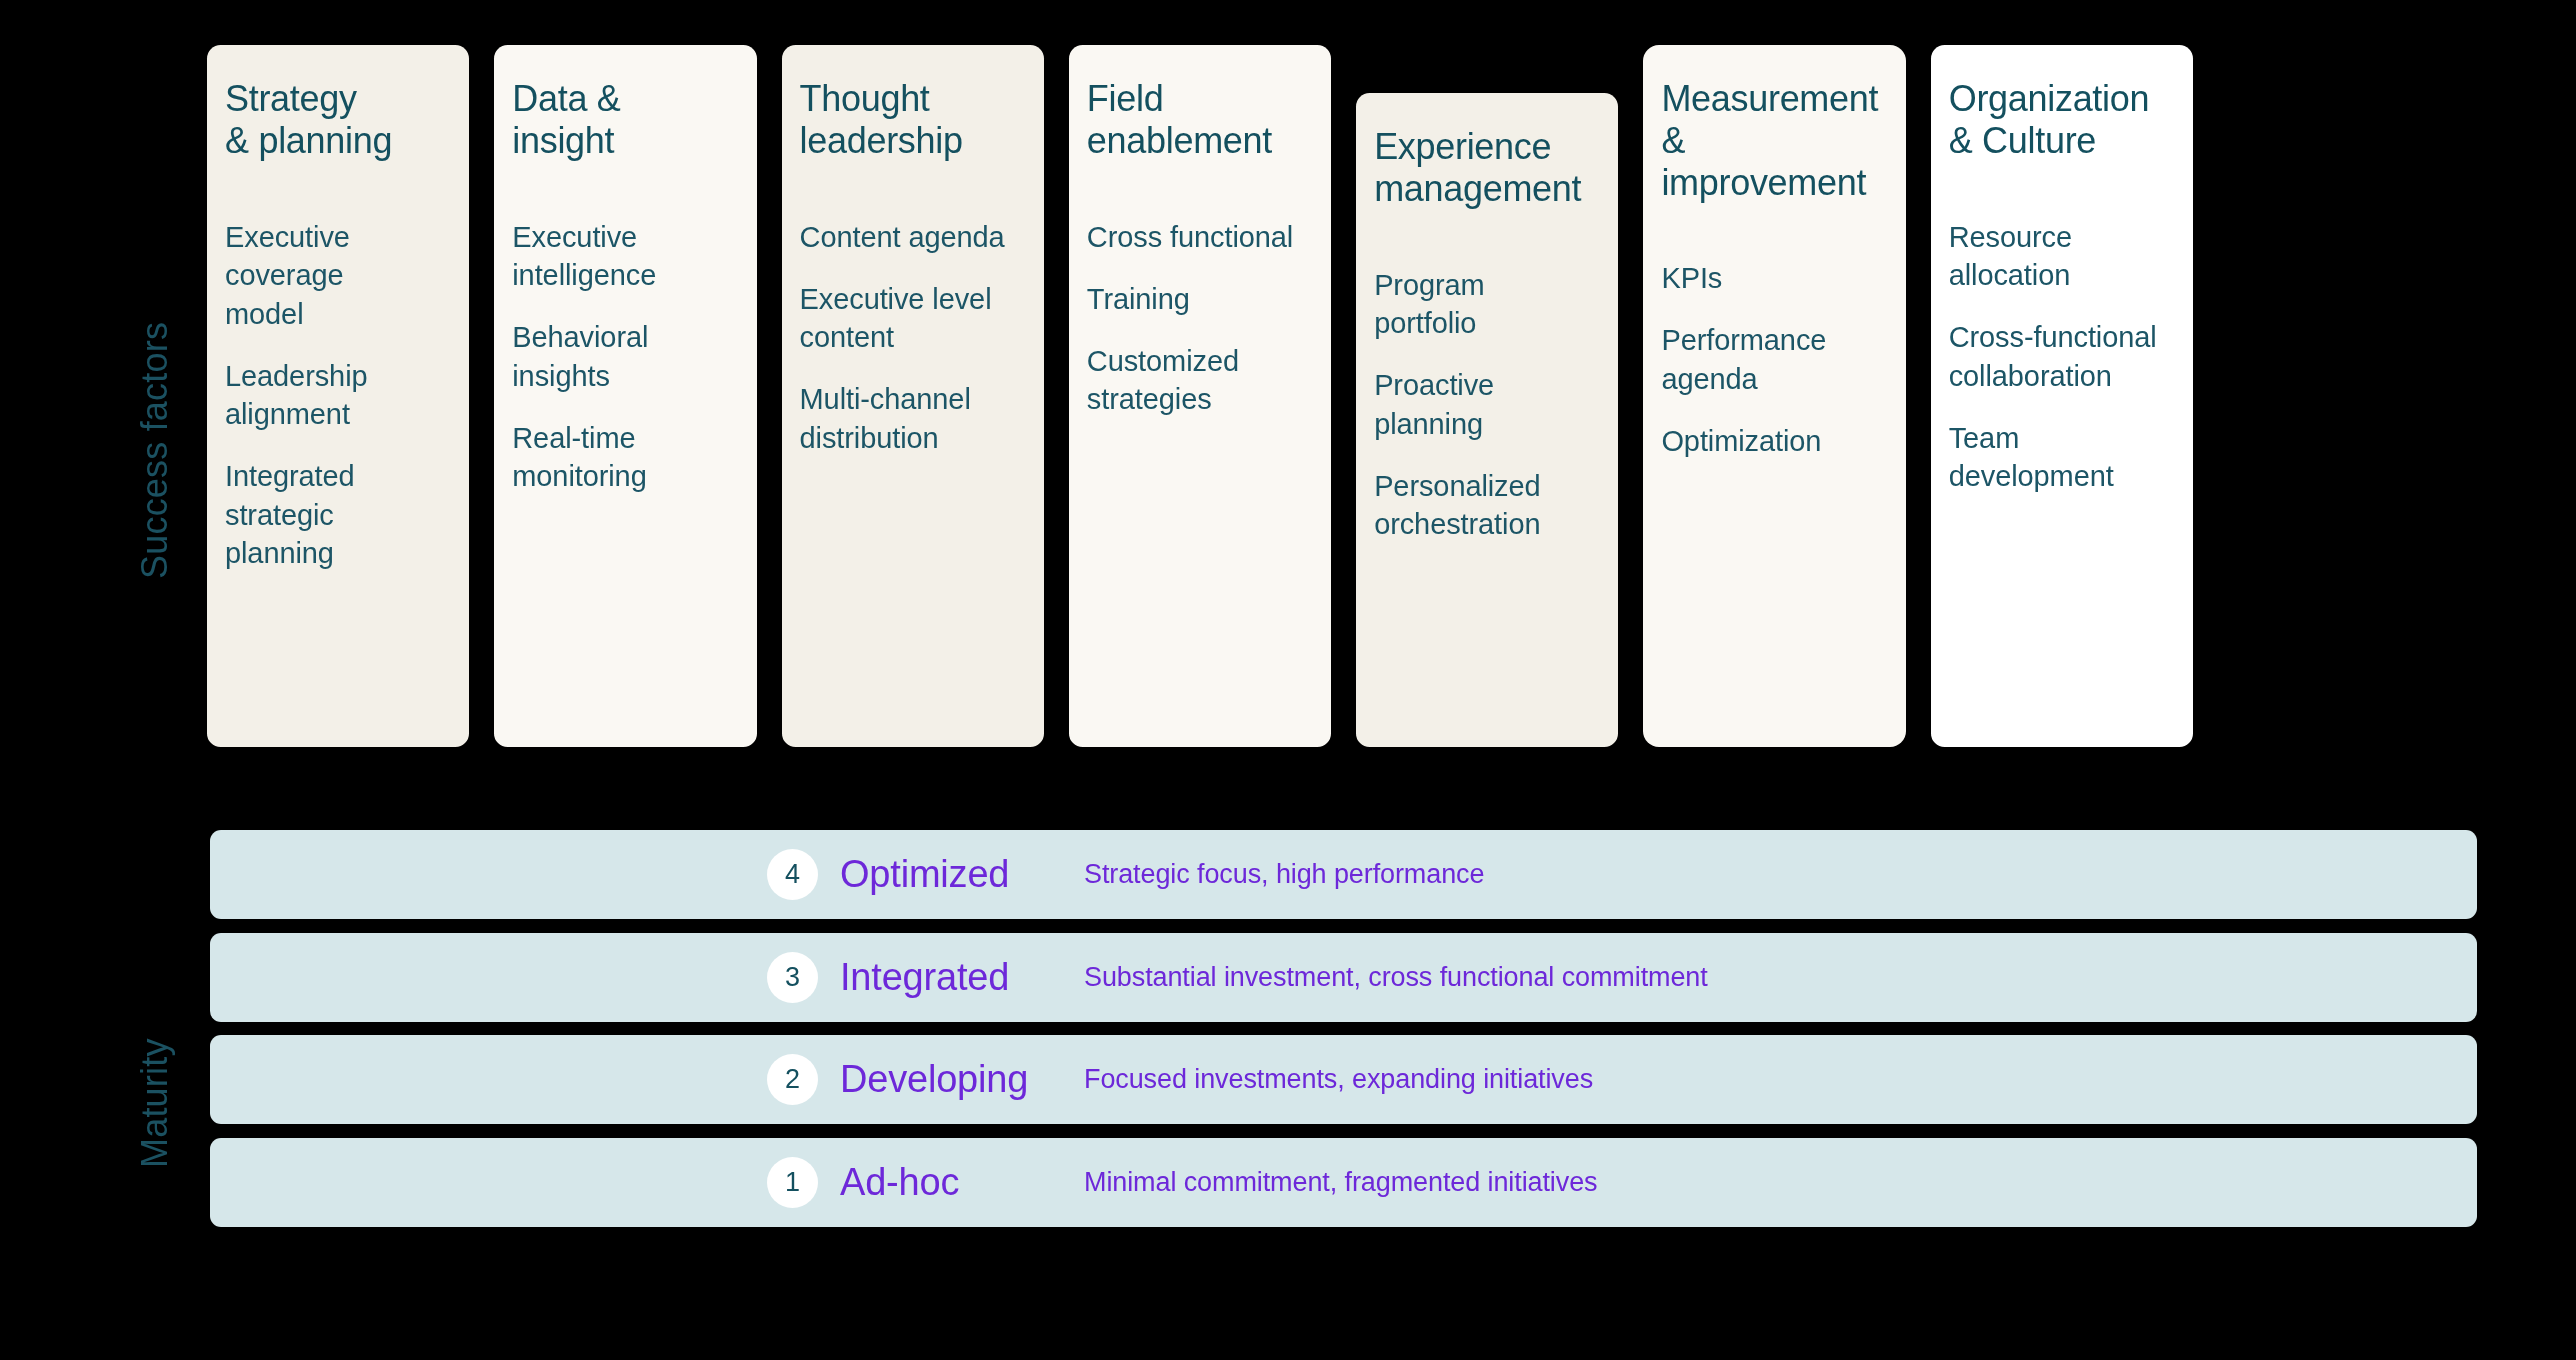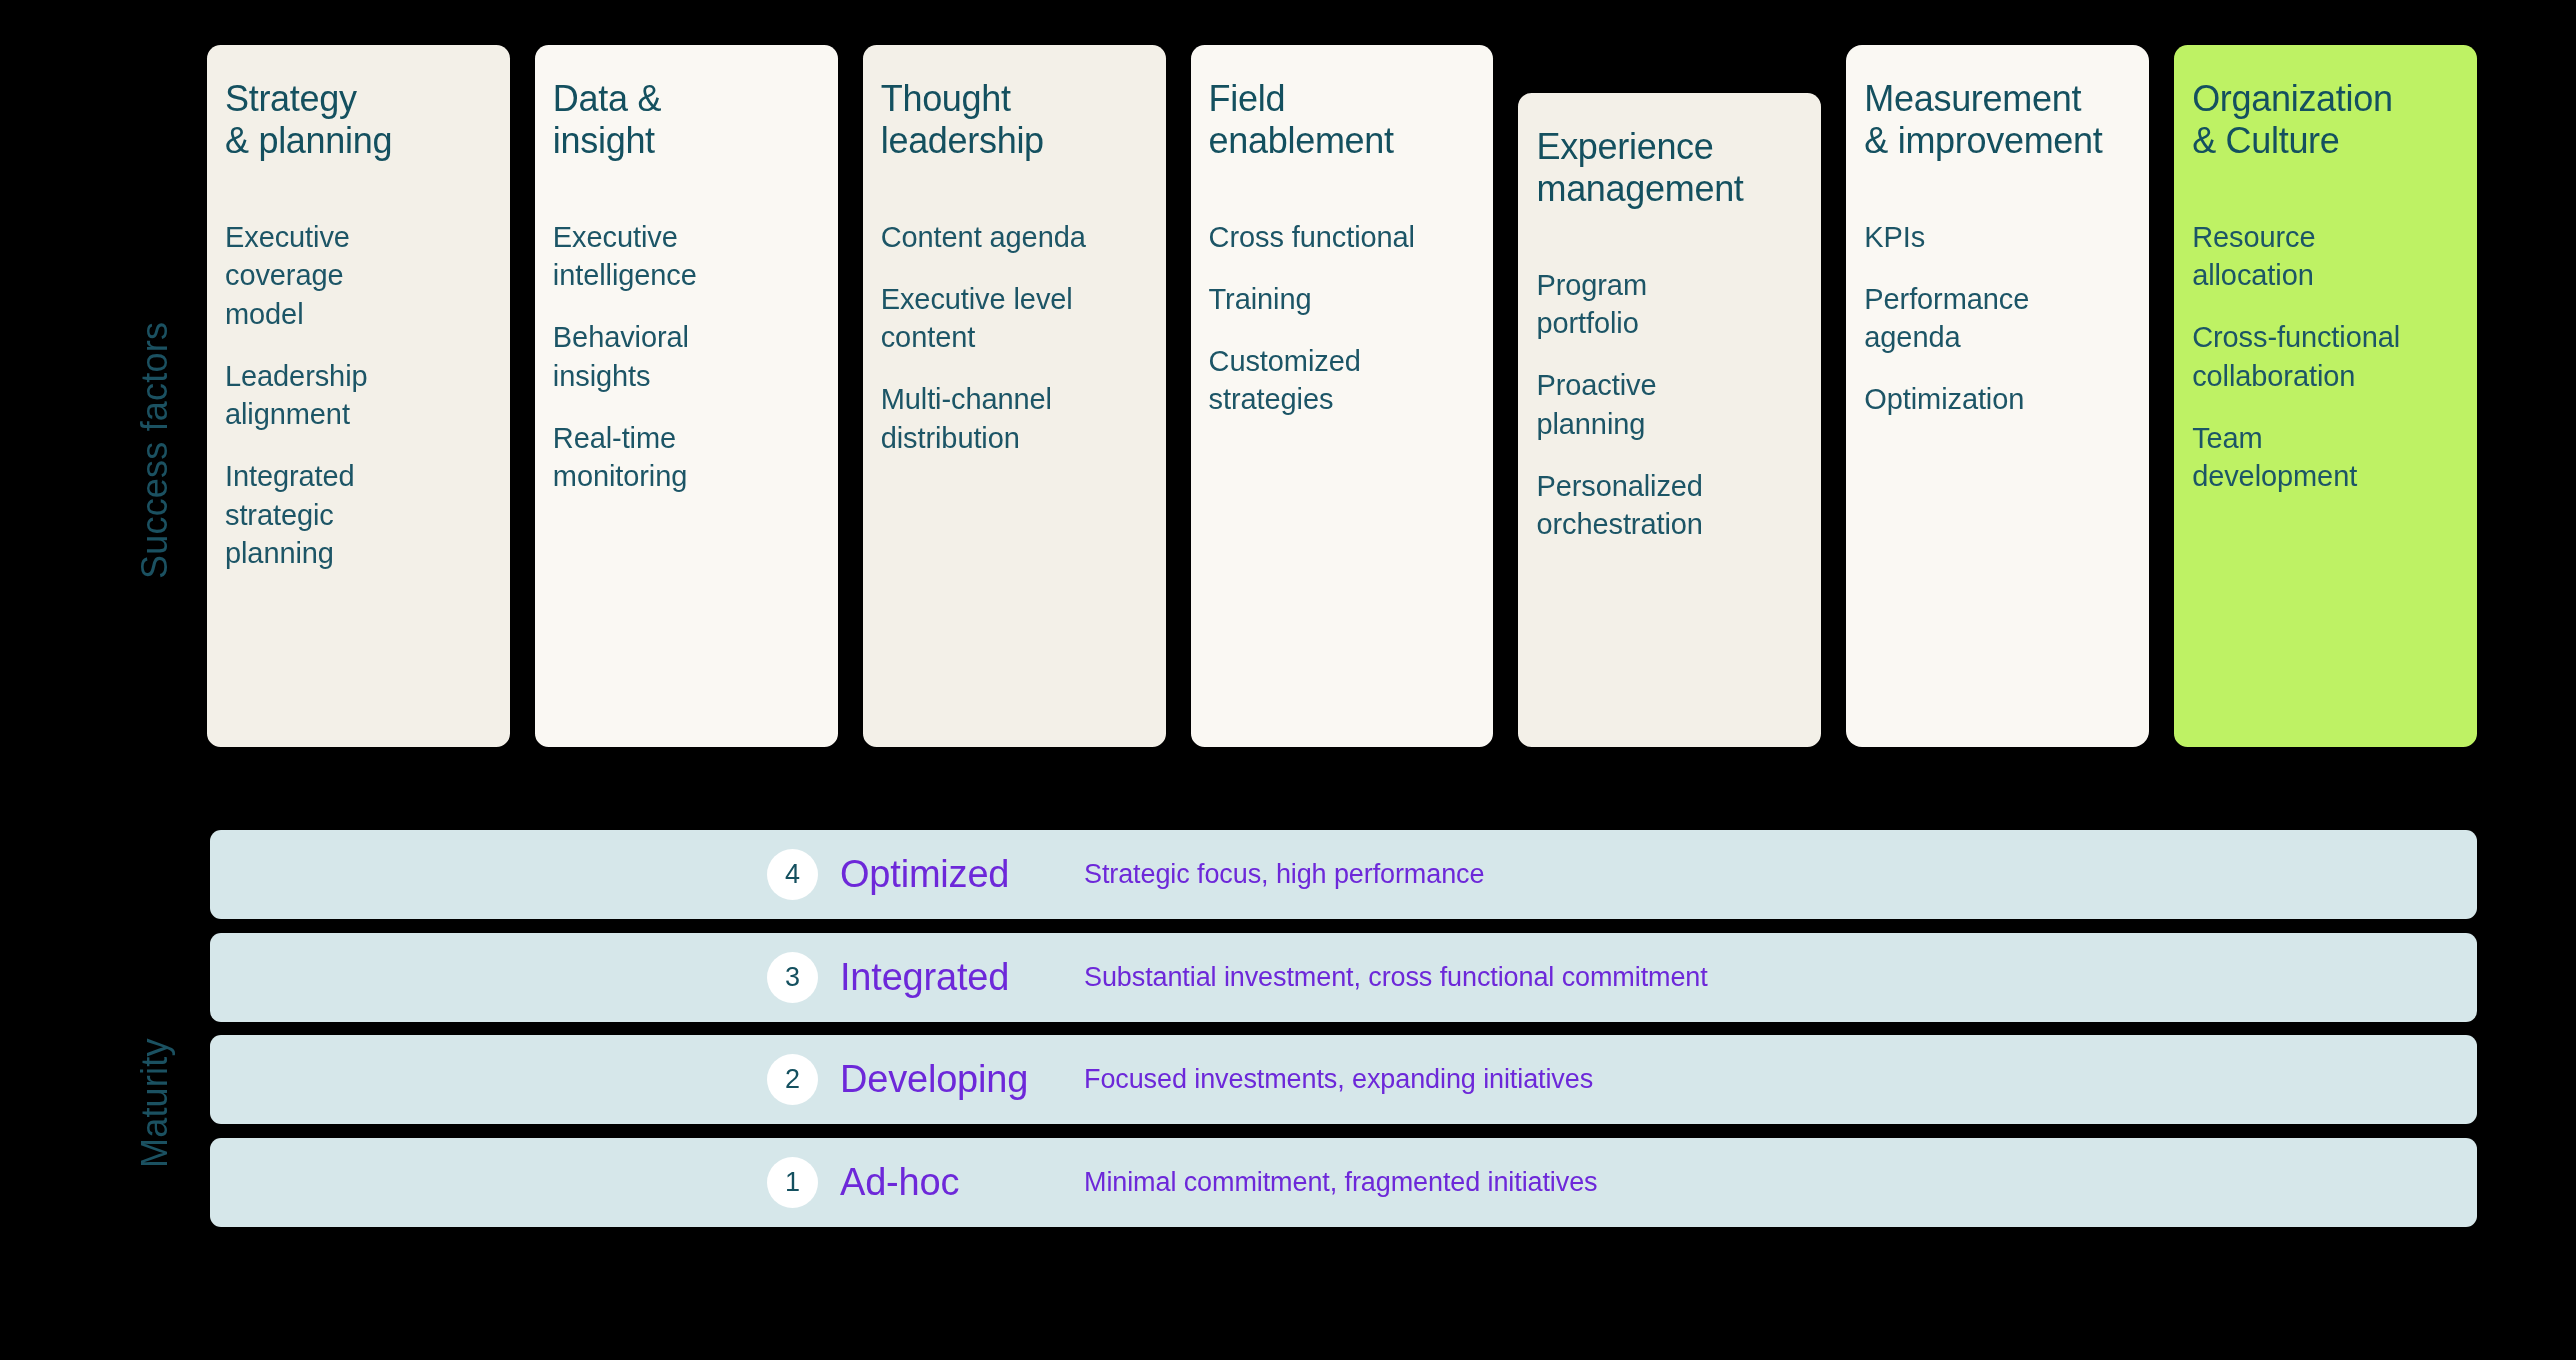--- a/index.html
+++ b/index.html
@@ -34,21 +34,21 @@
   #maturity-label {
     left: 134px;
     top: 1168px;
   }
 
   
   #cards {
     position: absolute;
     left: 207px;
     top: 45px;
-    width: 2270px;
+    width: 1986px;
     height: 702px;
     display: flex;
     gap: 25px;
   }
   .card {
     flex: 1 1 0;
     border-radius: 13.6px;
     padding: 33px 18px 18px 18px;
     box-sizing: border-box;
     display: flex;
@@ -194,21 +194,21 @@
     <div class="card" style="background: rgb(250, 248, 243); border-radius: 16px;">
       <div class="card-title">Measurement
 &amp; improvement</div>
       <div class="card-items">
         <div class="card-item">KPIs</div>
         <div class="card-item">Performance
 agenda</div>
         <div class="card-item">Optimization</div>
       </div>
     </div>
-    <div class="card" style="background: #bef264;">
+    <div class="card" style="background: #ffffff;">
       <div class="card-title">Organization
 &amp; Culture</div>
       <div class="card-items">
         <div class="card-item">Resource
 allocation</div>
         <div class="card-item">Cross-functional
 collaboration</div>
         <div class="card-item">Team
 development</div>
       </div>

